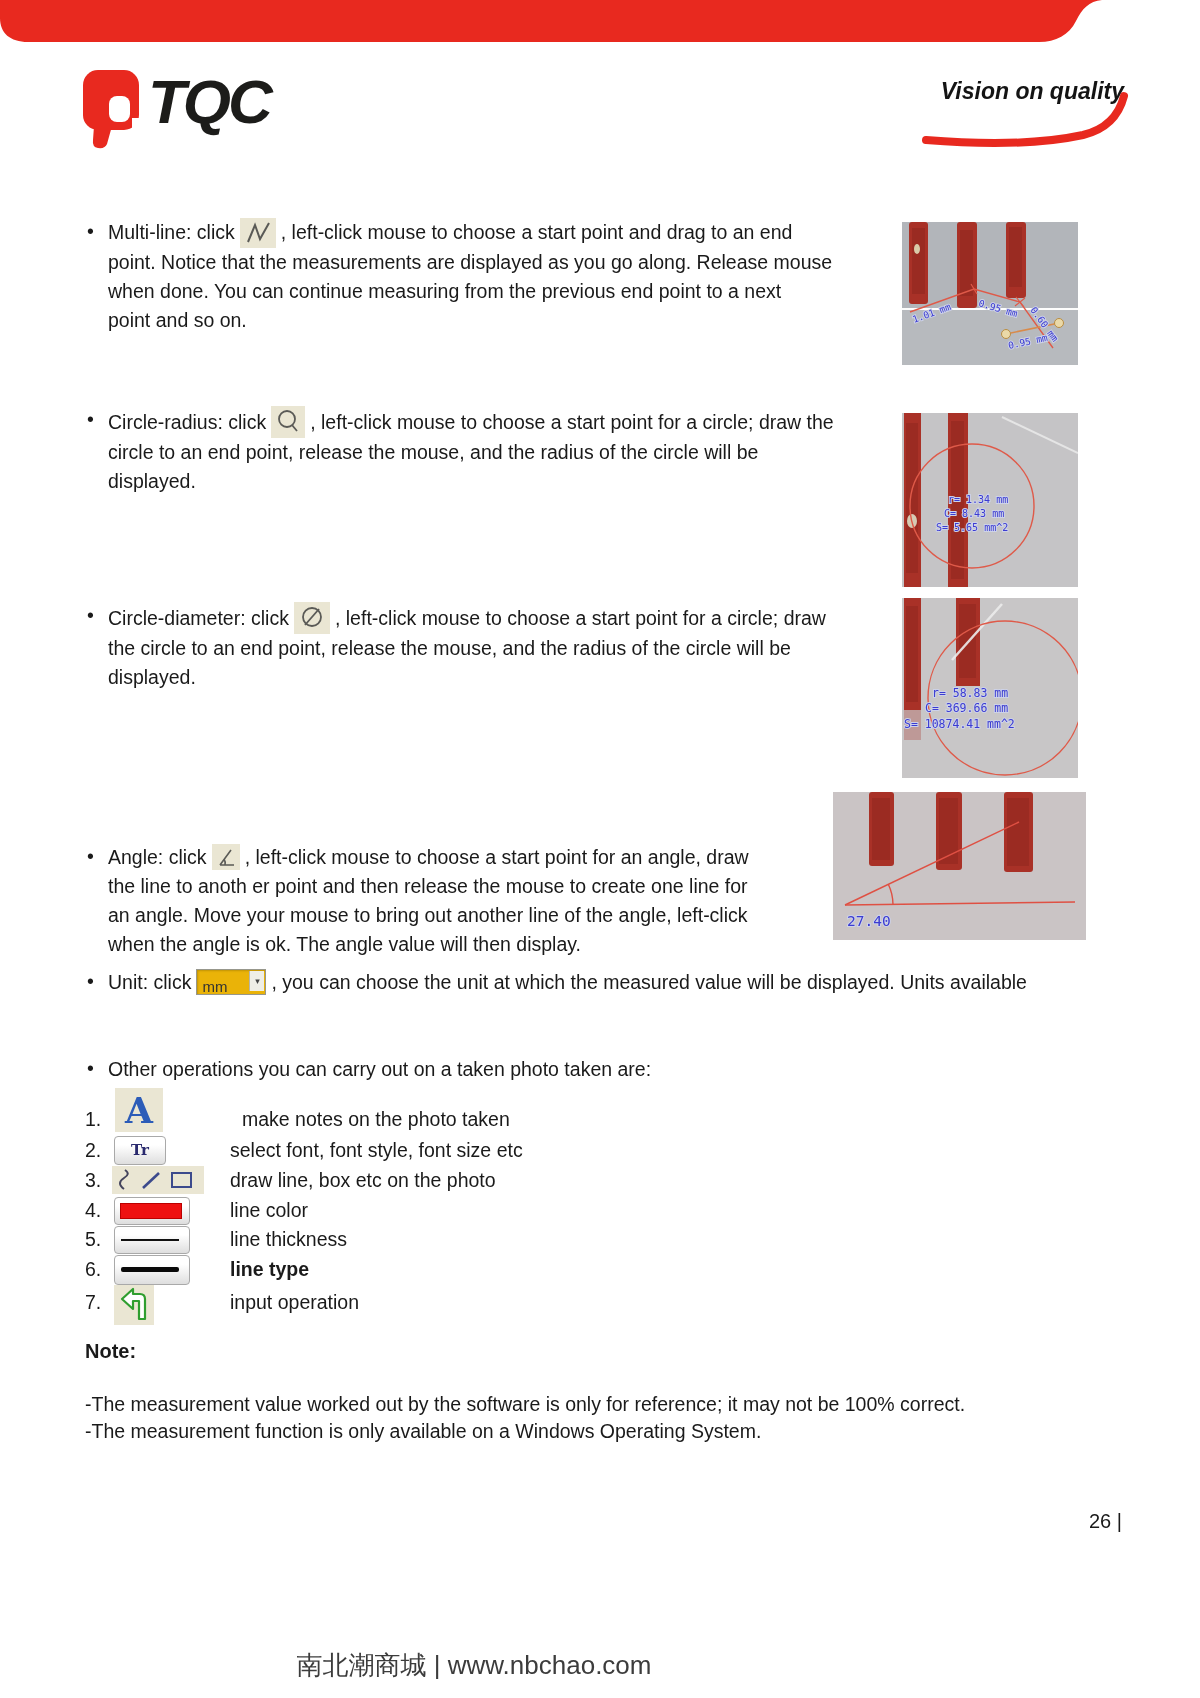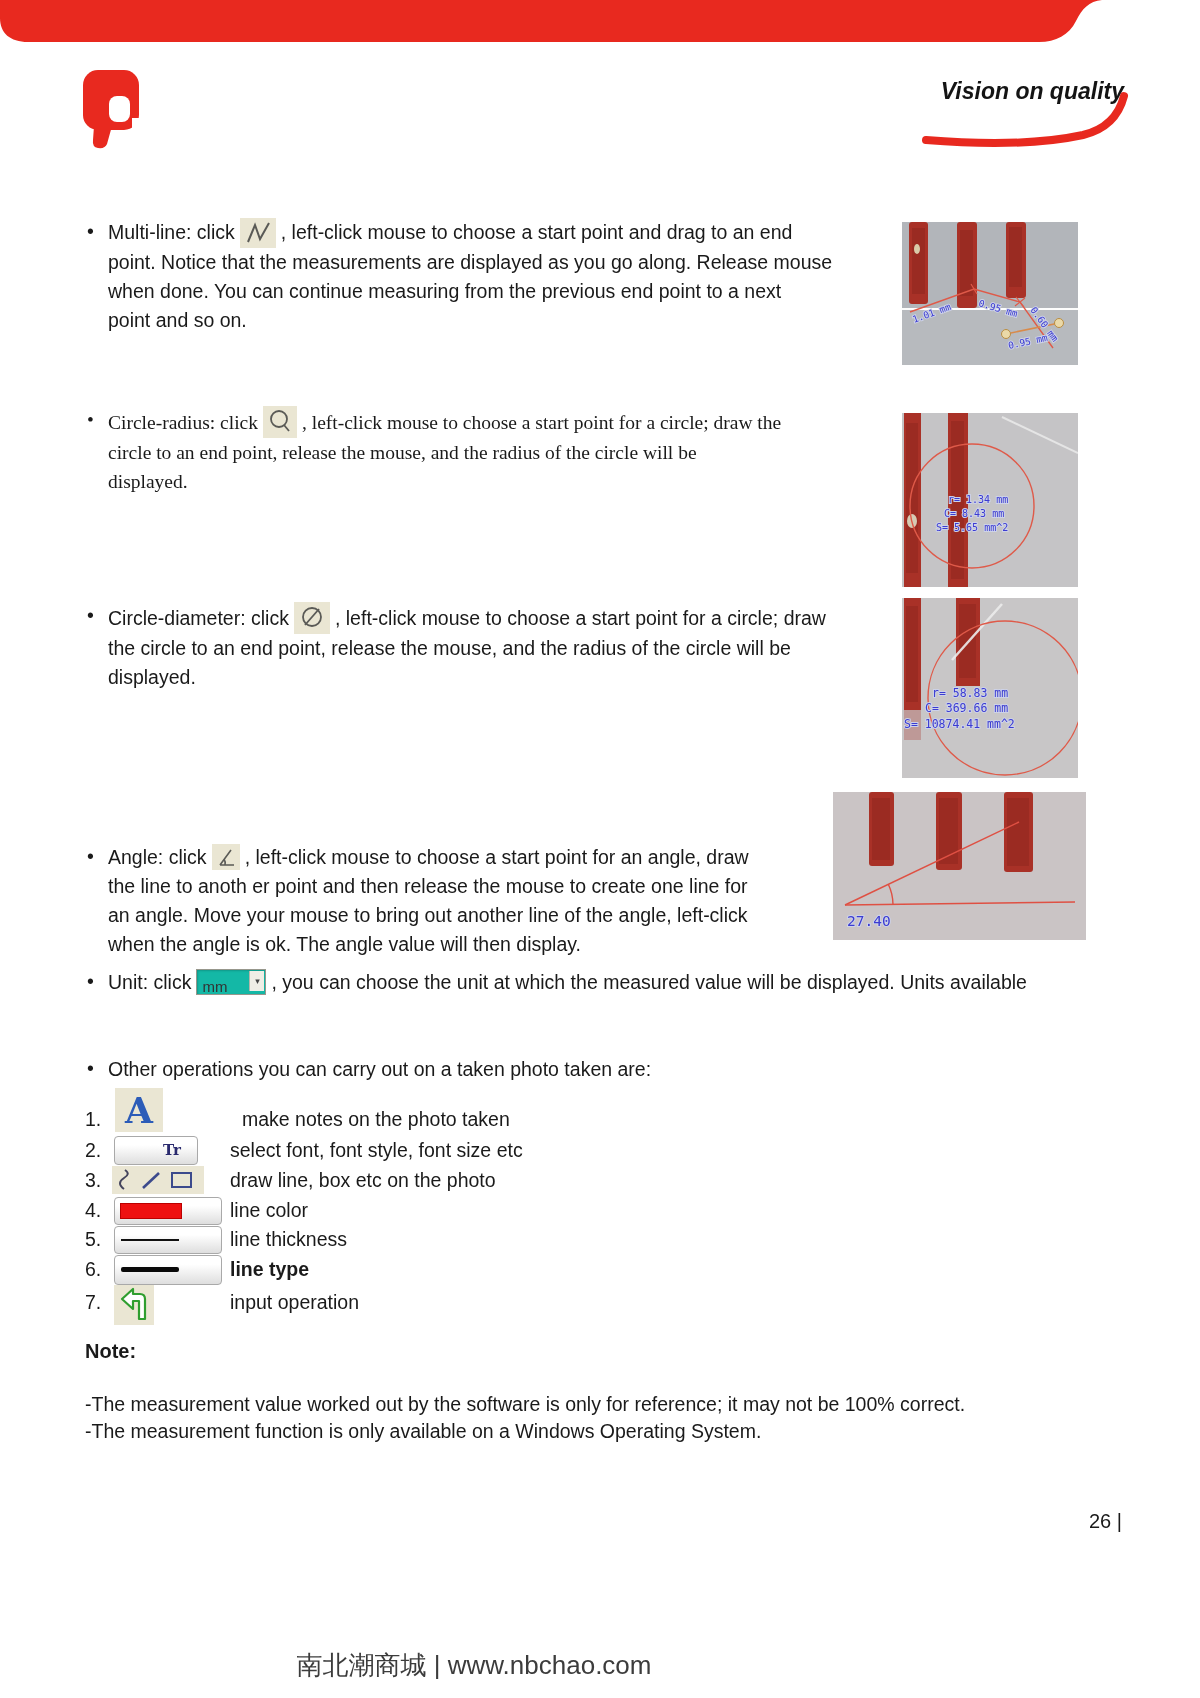--- a/index.html
+++ b/index.html
@@ -12,30 +12,30 @@
              letter-spacing:-3px;color:#1c1c1a;}
   #tagline{position:absolute;left:912px;top:78px;width:212px;text-align:right;
            font-size:23px;font-weight:bold;font-style:italic;color:#141414;}
   
   .bullet{position:absolute;font-size:19.5px;line-height:29px;}
   .bullet::before{content:"•";position:absolute;left:2px;top:-1px;}
   .bline{white-space:nowrap;padding-left:23px;}
   .tool-btn{display:inline-block;background:#eae6d3;vertical-align:-9px;margin:0 5px;}
   .tool-btn svg{display:block;}
   
-  .unit-dd{display:inline-block;width:68px;height:24px;border:1px solid #97978c;background:#14b8a6;
+  .unit-dd{display:inline-block;width:68px;height:24px;border:1px solid #97978c;background:#eab308;
            position:relative;vertical-align:-6px;margin:0 5px;box-shadow:inset 1px 1px 2px rgba(0,0,0,.18);}
   .unit-val{position:absolute;left:5px;top:2px;font-size:15px;color:#333;}
   .unit-arrow{position:absolute;right:1px;top:1px;width:14px;height:20px;background:#efeee6;
               border-left:1px solid #b5b5aa;font-size:9px;line-height:20px;text-align:center;color:#444;}
   
   .num{position:absolute;left:85px;font-size:19.5px;}
   .desc{position:absolute;left:230px;font-size:19.5px;}
   .beige{position:absolute;background:#eae6d3;}
-  .win-btn{position:absolute;background:linear-gradient(#ffffff 30%,#dedede);border:1px solid #a9a9a9;border-radius:4px;padding-left:32px;}
+  .win-btn{position:absolute;background:linear-gradient(#ffffff 30%,#dedede);border:1px solid #a9a9a9;border-radius:4px;}
   
   #note-head{position:absolute;left:85px;top:1340px;font-size:20px;font-weight:bold;}
   .note-line{position:absolute;left:85px;font-size:19.5px;}
   #pgnum{position:absolute;left:1030px;top:1510px;width:92px;text-align:right;font-size:20px;}
   #footer{position:absolute;left:0;top:1648px;width:948px;text-align:center;font-size:26px;color:#3c3c3c;}
   
   .fig{position:absolute;}
   .mlabel{font-family:"DejaVu Sans Mono",monospace;fill:#3b3bd1;paint-order:stroke;
           stroke:#cdd2e8;stroke-width:2px;}
 </style>
@@ -47,38 +47,39 @@
   <svg id="banner" width="1200" height="50" viewBox="0 0 1200 50">
     <path d="M0,0 H1102 C1089,1 1082,9 1076,21 C1069,35 1056,42 1039,42 H28 C10,42 0,33 0,18 Z" fill="#e8291f"></path>
   </svg>
 
   <svg class="abs" style="left:82px;top:68px" width="64" height="84" viewBox="0 0 64 84">
     <rect x="1" y="2" width="56" height="60" rx="15" fill="#e8291f"></rect>
     <path d="M12,58 L30,58 L25,76 Q23,81 16,80 Q10,79 11,72 Z" fill="#e8291f"></path>
     <rect x="27" y="28" width="21" height="26" rx="8" fill="#ffffff"></rect>
     <rect x="50" y="50" width="8" height="12" fill="#ffffff"></rect>
   </svg>
+  <div id="logo-text">TQC</div>
 
   <div id="tagline">Vision on quality</div>
   <svg class="abs" style="left:918px;top:88px" width="220" height="62" viewBox="0 0 220 62">
     <path d="M8,52 Q105,60 165,47 Q198,39 206,8" stroke="#e8291f" stroke-width="8" fill="none" stroke-linecap="round"></path>
   </svg>
 
   <div class="bullet" style="left:85px;top:218px;width:830px;">
     <div class="bline">
       <span>Multi-line: click</span><span class="tool-btn"><svg width="36" height="30" viewBox="0 0 36 30">
             <polyline points="8,24 15,7 20,21 29,5" fill="none" stroke="#5a5a56" stroke-width="2"></polyline>
           </svg></span><span>, left-click mouse to choose a start point and drag to an end</span>
     </div>
     <div class="bline">point. Notice that the measurements are displayed as you go along. Release mouse</div>
     <div class="bline">when done. You can continue measuring from the previous end point to a next</div>
     <div class="bline">point and so on.</div>
   </div>
 
-  <div class="bullet" style="left:85px;top:406px;width:830px;font-family:Liberation Serif, serif;">
+  <div class="bullet" style="left:85px;top:406px;width:830px;">
     <div class="bline">
       <span>Circle-radius: click</span><span class="tool-btn"><svg width="34" height="32" viewBox="0 0 34 32">
             <circle cx="16" cy="13" r="8" fill="none" stroke="#5a5a56" stroke-width="1.8"></circle>
             <line x1="21" y1="19" x2="26" y2="25" stroke="#5a5a56" stroke-width="1.8"></line>
           </svg></span><span>, left-click mouse to choose a start point for a circle; draw the</span>
     </div>
     <div class="bline">circle to an end point, release the mouse, and the radius of the circle will be</div>
     <div class="bline">displayed.</div>
   </div>
 

